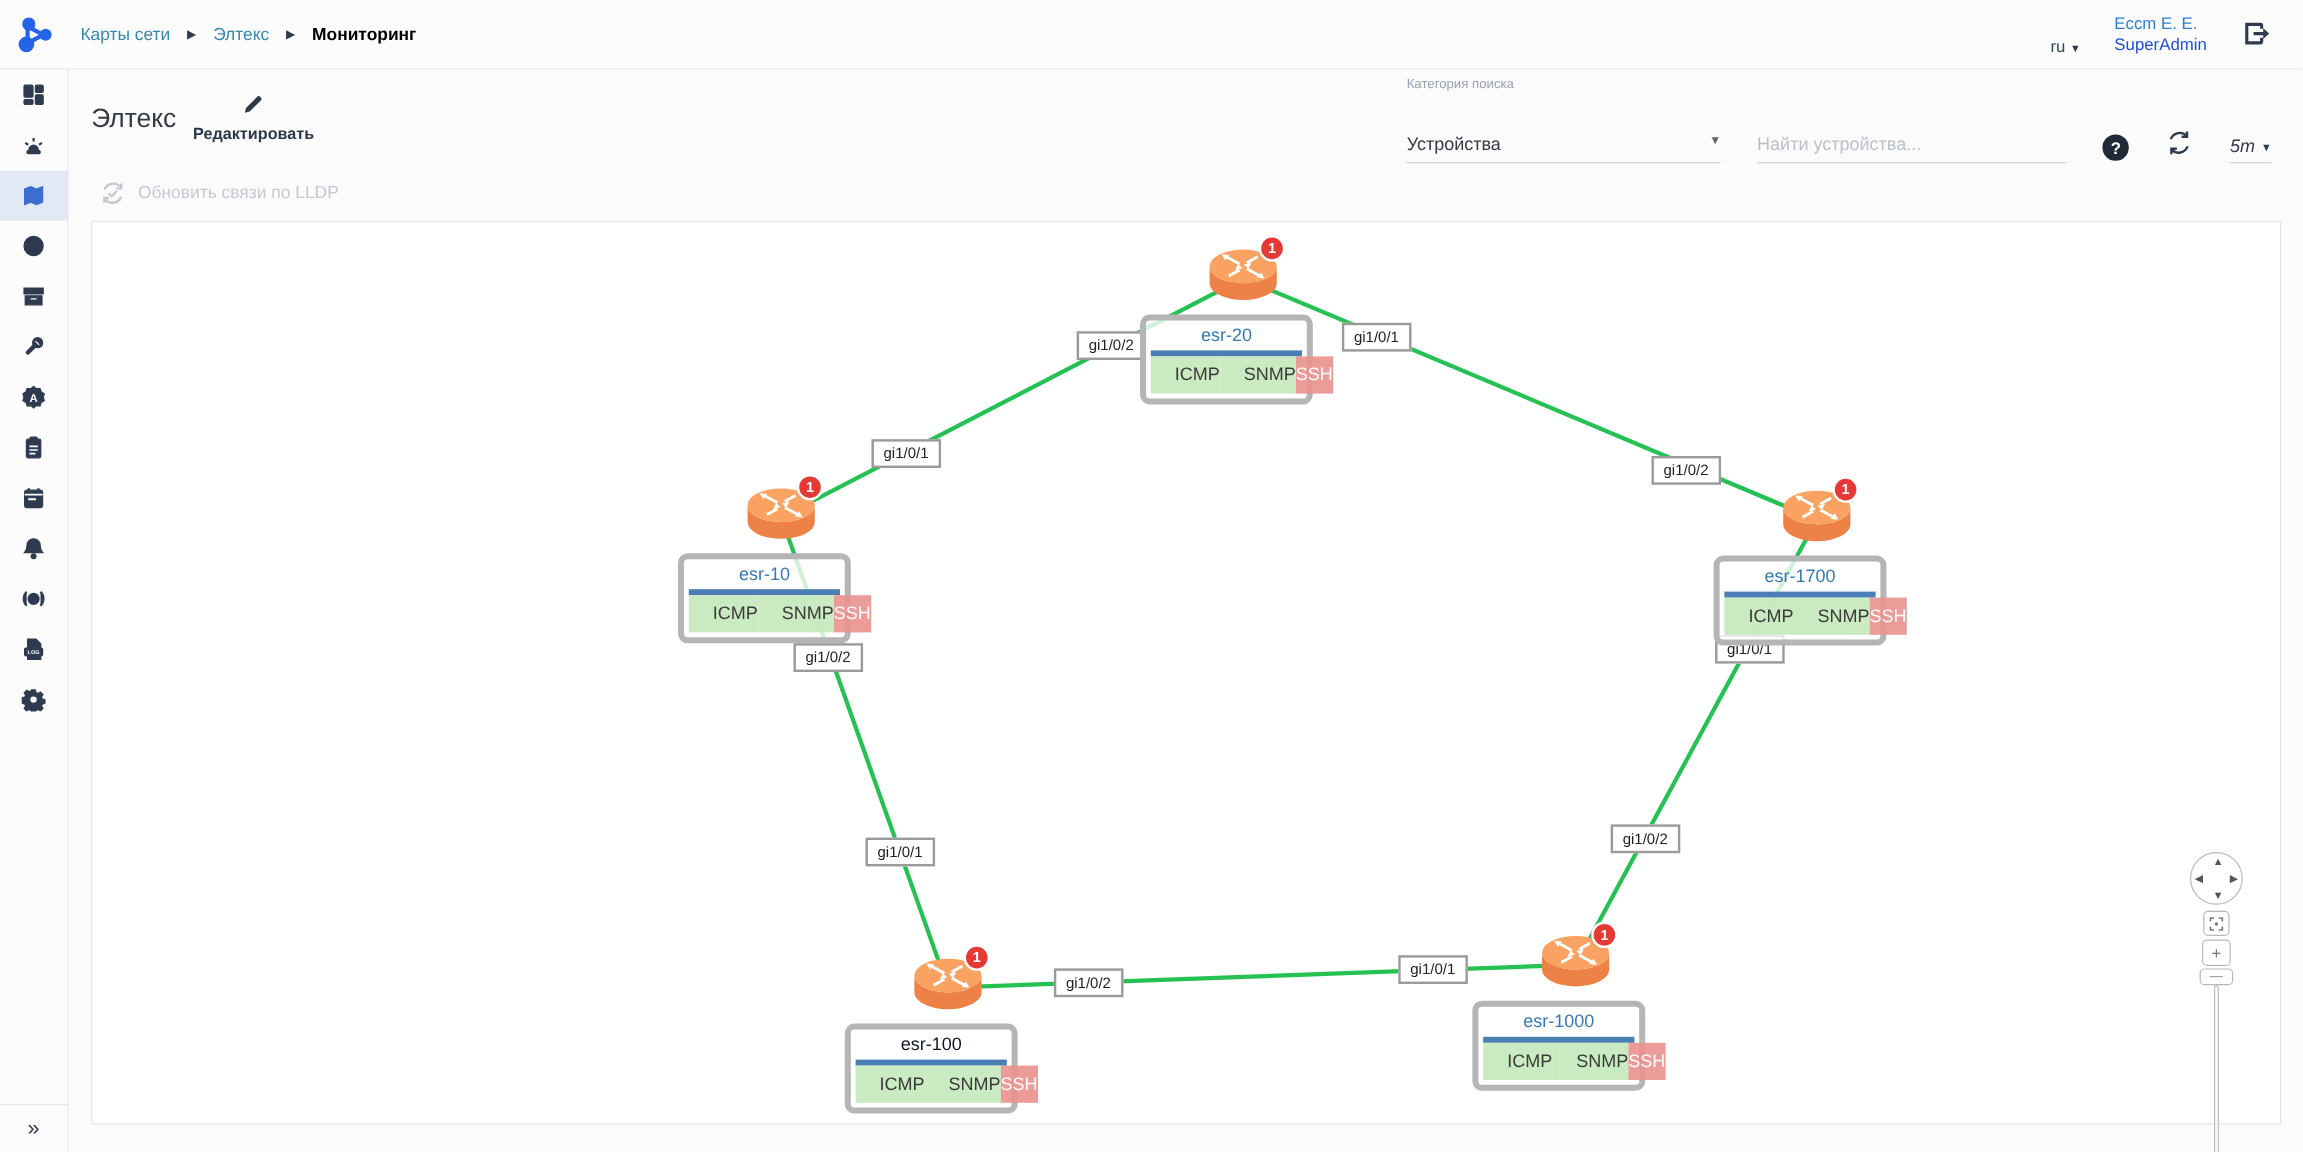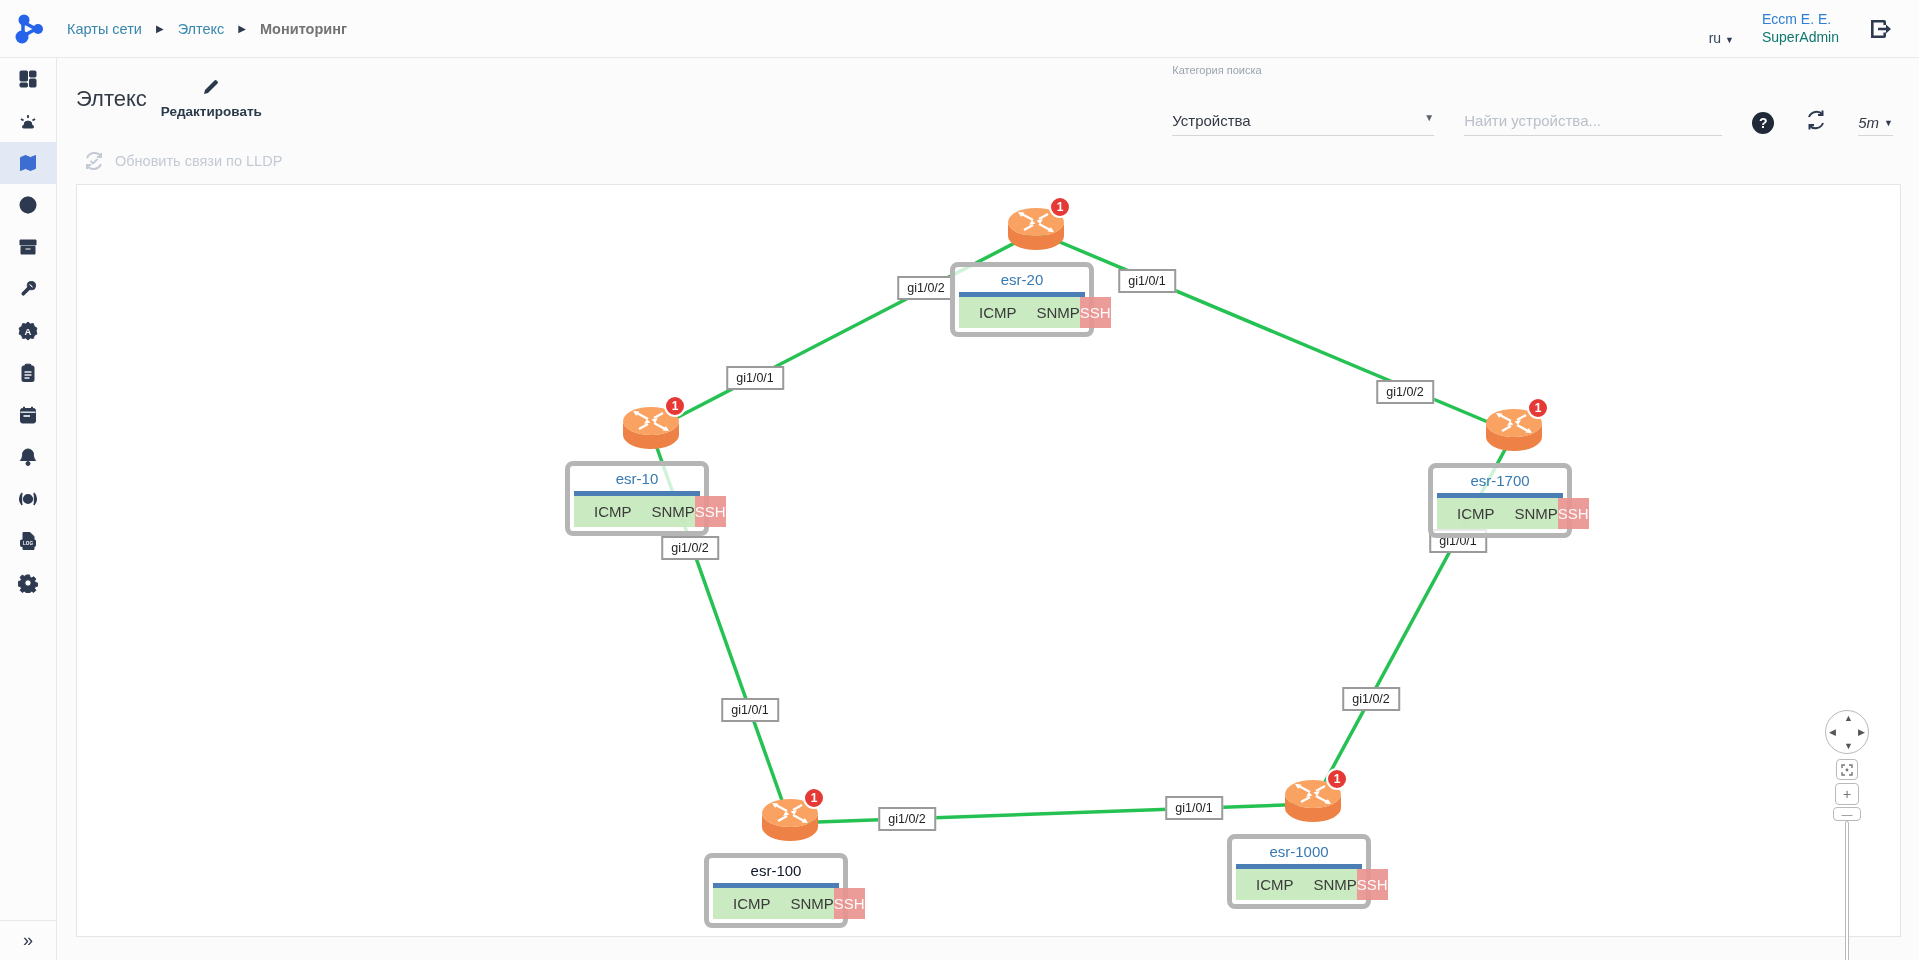--- a/index.html
+++ b/index.html
@@ -6,27 +6,27 @@
   html,body { width:1919px; height:960px; overflow:hidden; background:#fbfbfc;
     font-family:"Liberation Sans", sans-serif; color:#33475b; }
 
   
   .topbar { position:absolute; left:0; top:0; width:1919px; height:58px;
     background:#fcfcfd; border-bottom:1px solid #e6e8ea; display:flex; align-items:center; z-index:30; }
   .logo { width:57px; display:flex; justify-content:center; }
   .crumbs { display:flex; align-items:center; gap:14px; margin-left:10px; font-size:14.5px; }
   .crumb-link { color:#3787ad; cursor:pointer; }
   .crumb-sep { color:#2e3a4f; font-size:10px; }
-  .crumb-current { color:#737373; font-weight:bold; }
+  .crumb-current { color:#000000; font-weight:bold; }
   .topbar-right { margin-left:auto; display:flex; align-items:flex-end; gap:28px; padding-right:26px; }
   .lang { font-size:14px; color:#33475b; cursor:pointer; }
   .lang .caret { font-size:9px; color:#2e3a4f; }
   .userblock { text-align:left; line-height:1.25; cursor:pointer; }
   .user-name { color:#2d7dd2; font-size:14px; }
-  .user-role { color:#0f766e; font-size:14px; }
+  .user-role { color:#1d4ed8; font-size:14px; }
 
   
   .sidebar { position:absolute; left:0; top:58px; width:57px; height:902px;
     background:#fcfcfd; border-right:1px solid #e6e8ea; display:flex; flex-direction:column; align-items:center; z-index:25; }
   .side-item { width:57px; height:42px; display:flex; align-items:center; justify-content:center; cursor:pointer; }
   .side-item svg { fill:#2e3a4f; stroke:#2e3a4f; }
   .side-item.active { background:#e2e9f5; }
   .side-item.active svg { fill:#3b6ed0; stroke:#3b6ed0; }
   .side-collapse { margin-top:auto; width:57px; height:40px; border-top:1px solid #e6e8ea;
     display:flex; align-items:center; justify-content:center; color:#2e3a4f; font-size:18px; cursor:pointer; }

